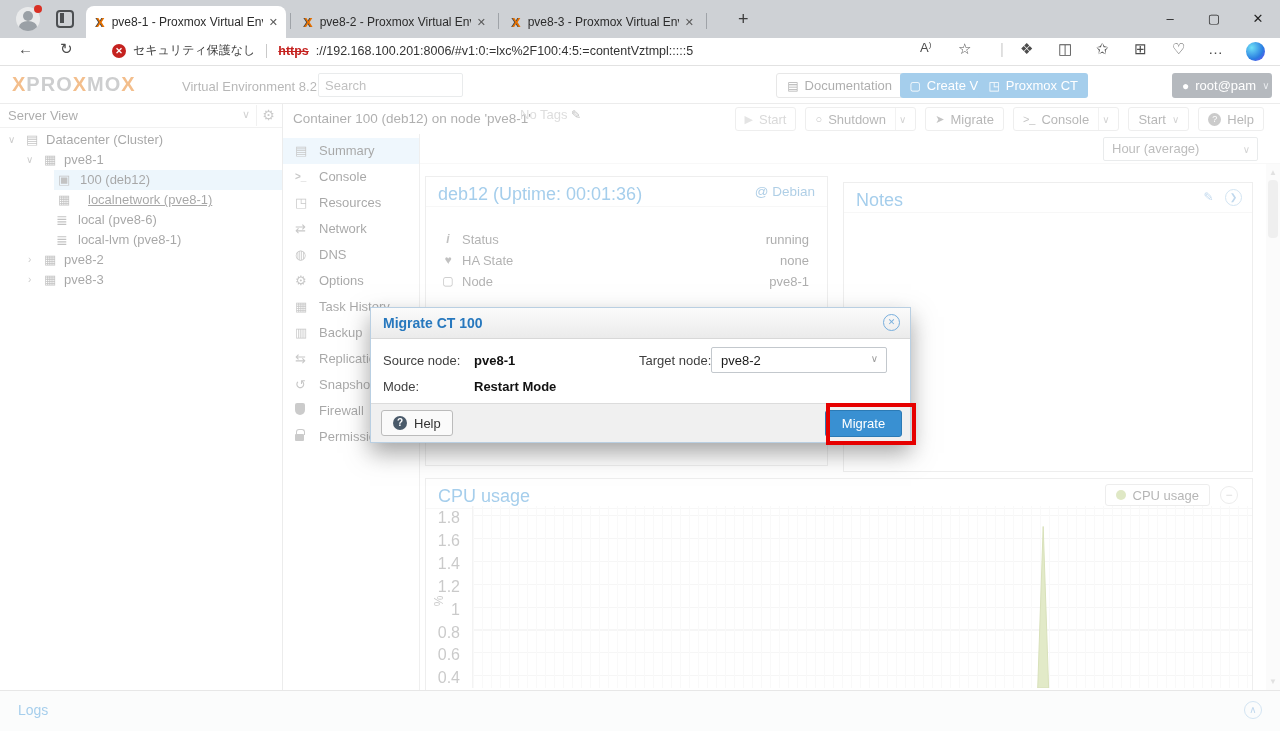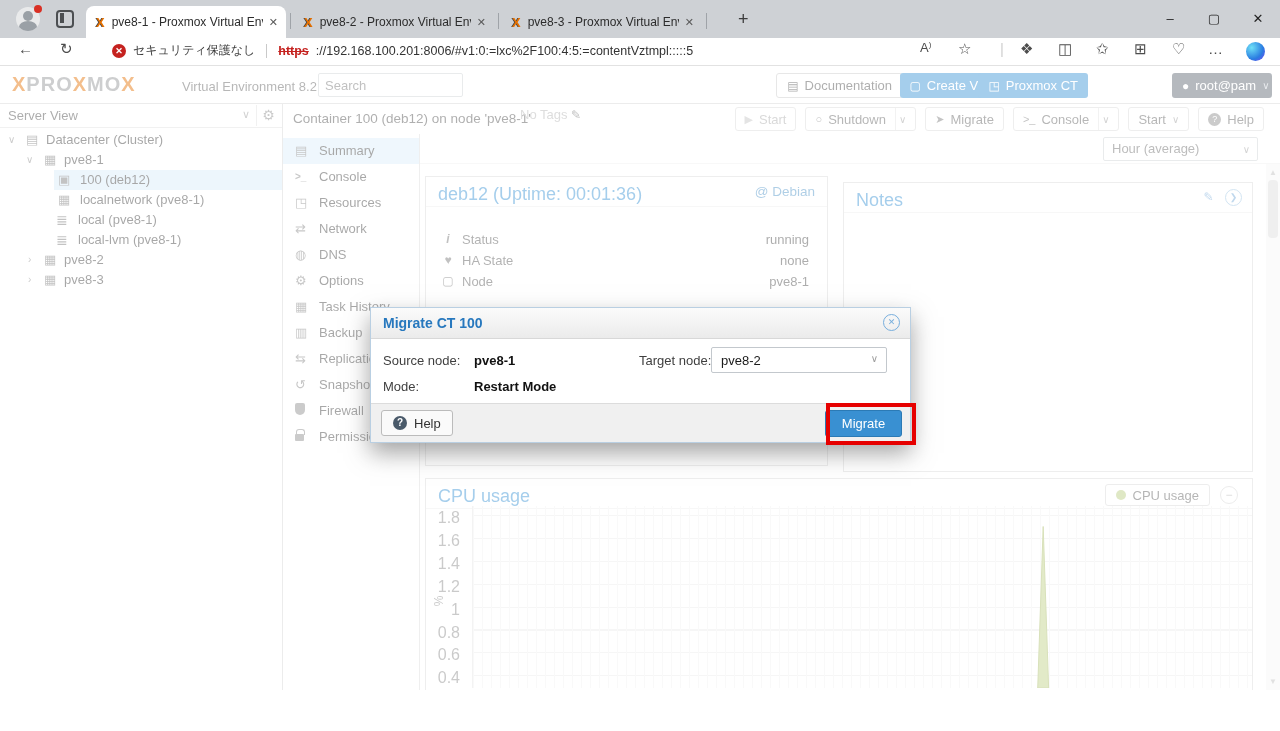--- a/index.html
+++ b/index.html
@@ -235,25 +235,25 @@
         <span class="tcaret" style="left:26px;">∨</span>
         <span class="ticon" style="left:44px;">▦</span>
         <span class="tlabel" style="left:64px;">pve8-1</span>
       </div>
       <div class="trow sel" style="top:66px;">
         <span class="ticon" style="left:58px;">▣</span>
         <span class="tlabel" style="left:80px;">100 (deb12)</span>
       </div>
       <div class="trow" style="top:86px;">
         <span class="ticon" style="left:58px;">▦</span>
-        <span class="tlabel" style="left:80px;">localnetwork (pve8-1)</span>
+        <span class="tlabel" style="left:88px;text-decoration:underline;">localnetwork (pve8-1)</span>
       </div>
       <div class="trow" style="top:106px;">
         <span class="ticon" style="left:56px; font-size:14px;">≣</span>
-        <span class="tlabel" style="left:78px;">local (pve8-1)</span>
+        <span class="tlabel" style="left:78px;">local (pve8-6)</span>
       </div>
       <div class="trow" style="top:126px;">
         <span class="ticon" style="left:56px; font-size:14px;">≣</span>
         <span class="tlabel" style="left:78px;">local-lvm (pve8-1)</span>
       </div>
       <div class="trow" style="top:146px;">
         <span class="tcaret" style="left:28px;">›</span>
         <span class="ticon" style="left:44px;">▦</span>
         <span class="tlabel" style="left:64px;">pve8-2</span>
       </div>
@@ -421,20 +421,24 @@
         </div>
       </div>
 
       <div id="mscroll" style="top:0; height:100%;">
         <span class="sarrow" style="top:4px;">▲</span>
         <span class="sthumb"></span>
         <span class="sarrow" style="bottom:4px;">▼</span>
       </div>
     </div>
 
+    <div id="logsbar">
+      <span class="logstitle">Logs</span>
+      <span class="logsup">∧</span>
+    </div>
   </div>
 
   <div id="mask"></div>
 
   <div id="dialog">
     <div class="dhdr">
       <span class="dtitle">Migrate CT 100</span>
       <span class="dclose">✕</span>
     </div>
     <div class="dbody">

